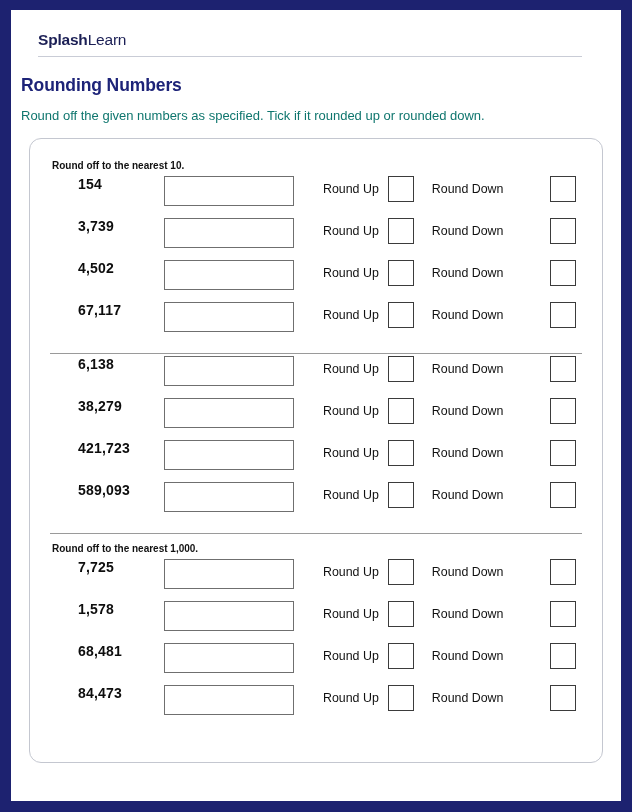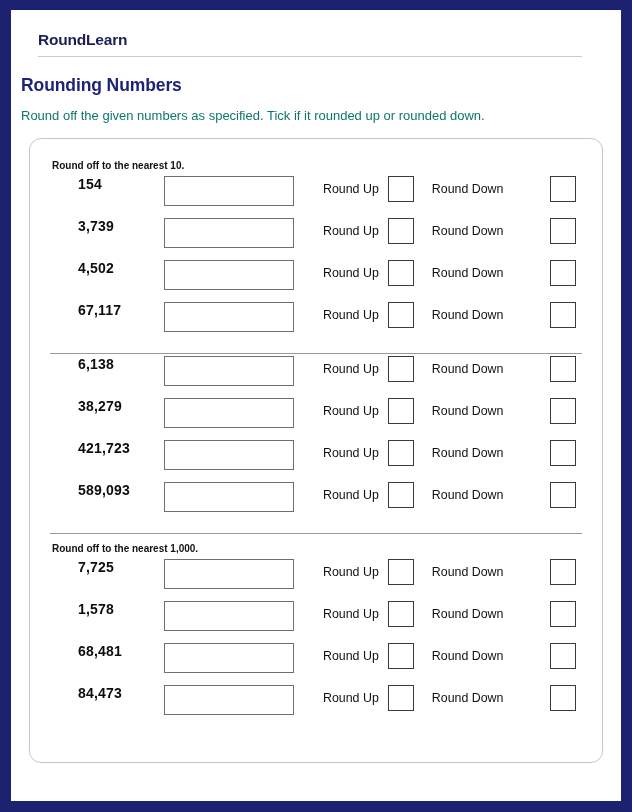--- a/index.html
+++ b/index.html
@@ -36,21 +36,21 @@
     padding: 20px 27px 0 27px;
   }
   .logo {
     font-size: 15.5px;
     letter-spacing: -0.2px;
     color: #1b1f55;
     line-height: 20px;
     white-space: nowrap;
   }
   .logo .logo-bold { font-weight: bold; }
-  .logo .logo-light { font-weight: bold; }
+  .logo .logo-light { font-weight: normal; }
 
   .header-rule {
     margin-top: 6px;
     height: 1px;
     background: #c9ccd6;
     width: 544px;
   }
 
   
   .title-block {
@@ -144,21 +144,21 @@
   .tick-group.down { margin-left: 18px; gap: 38px; }
 </style>
 </head>
 <body>
 
 <div class="page-border">
   <div class="page">
 
     <div class="header">
       <div class="logo">
-        <span class="logo-bold">Round</span><span class="logo-light">Learn</span>
+        <span class="logo-bold">Splash</span><span class="logo-light">Learn</span>
       </div>
       <div class="header-rule"></div>
     </div>
 
     <div class="title-block">
       <h1 class="worksheet-title">Rounding Numbers</h1>
       <div class="worksheet-instructions">Round off the given numbers as specified. Tick if it rounded up or rounded down.</div>
     </div>
 
     <div class="panel" id="panel">

